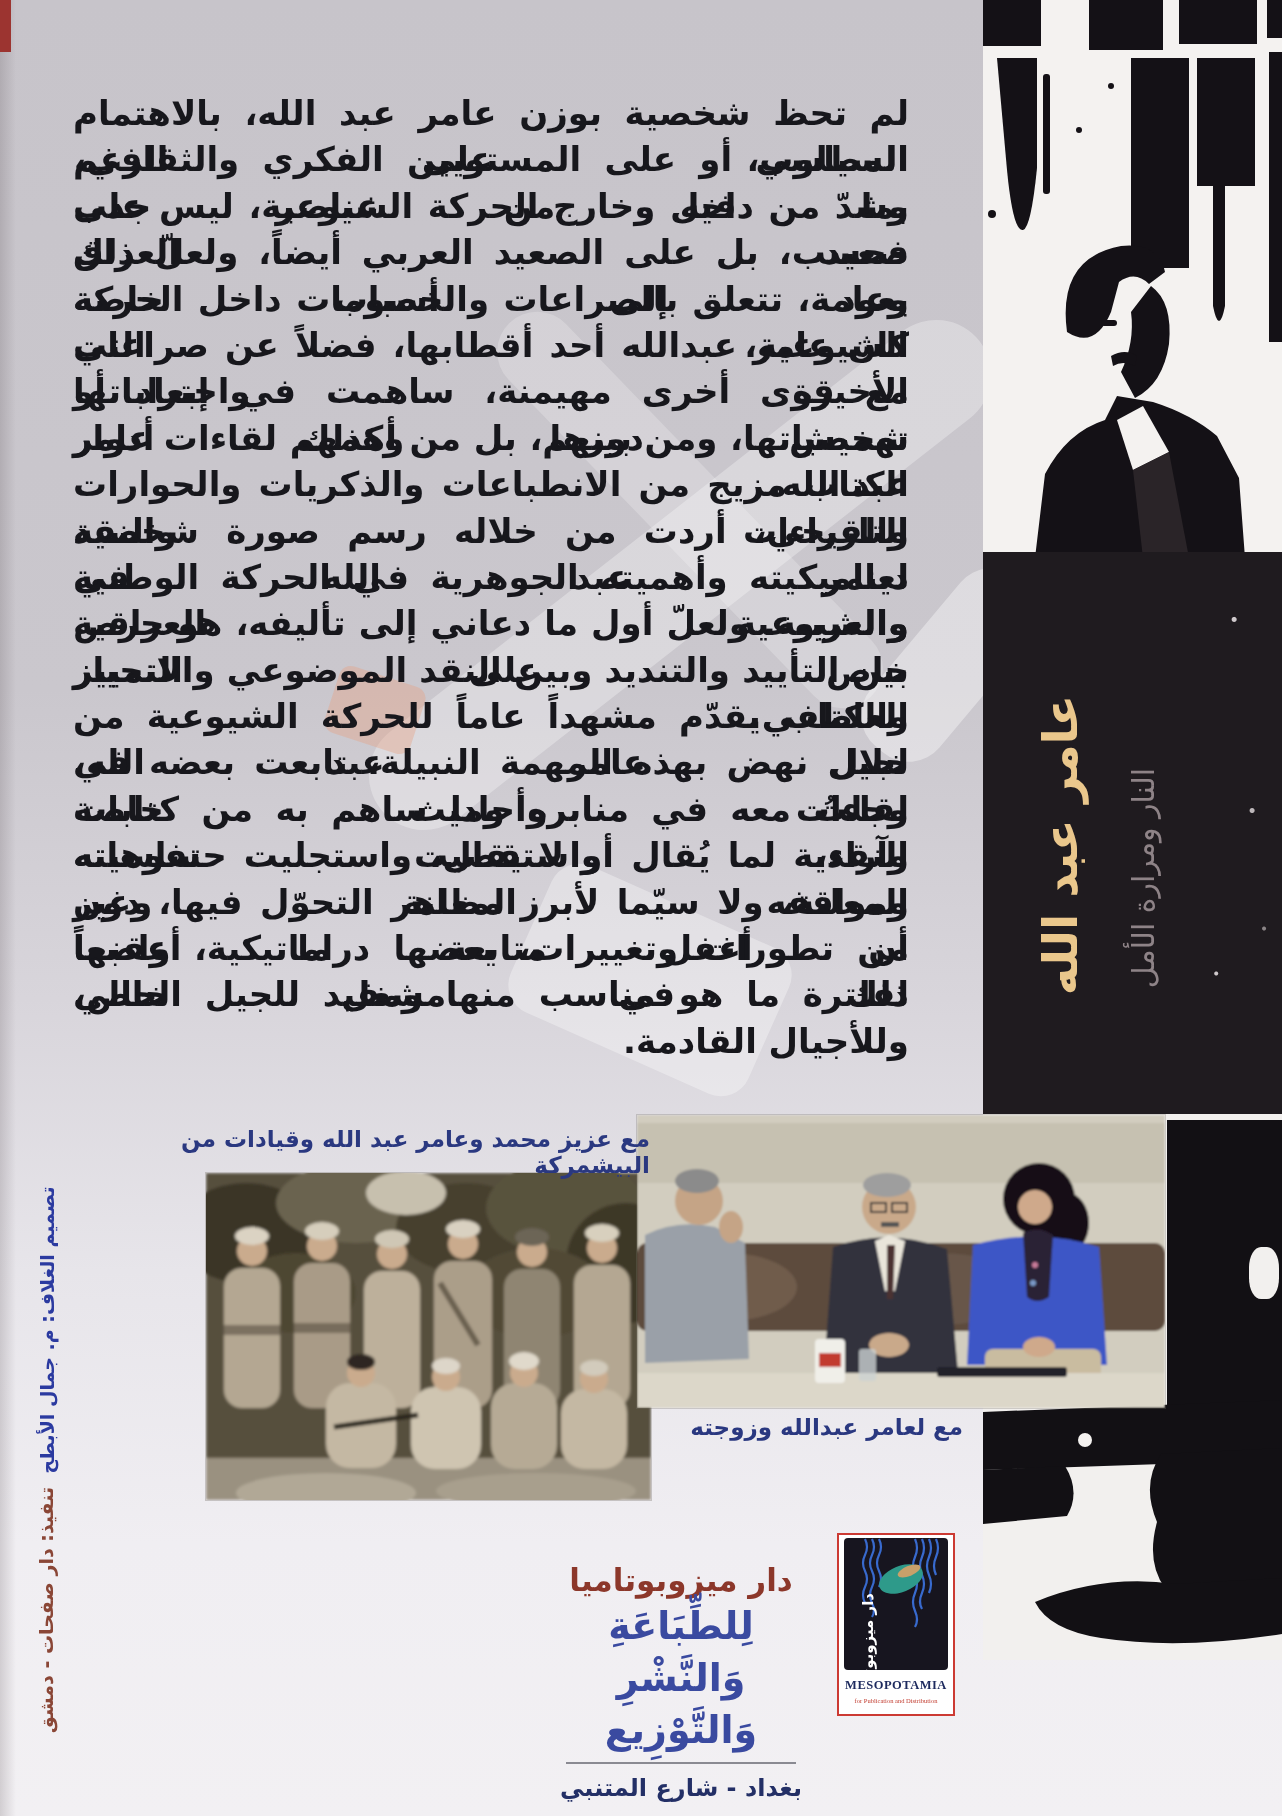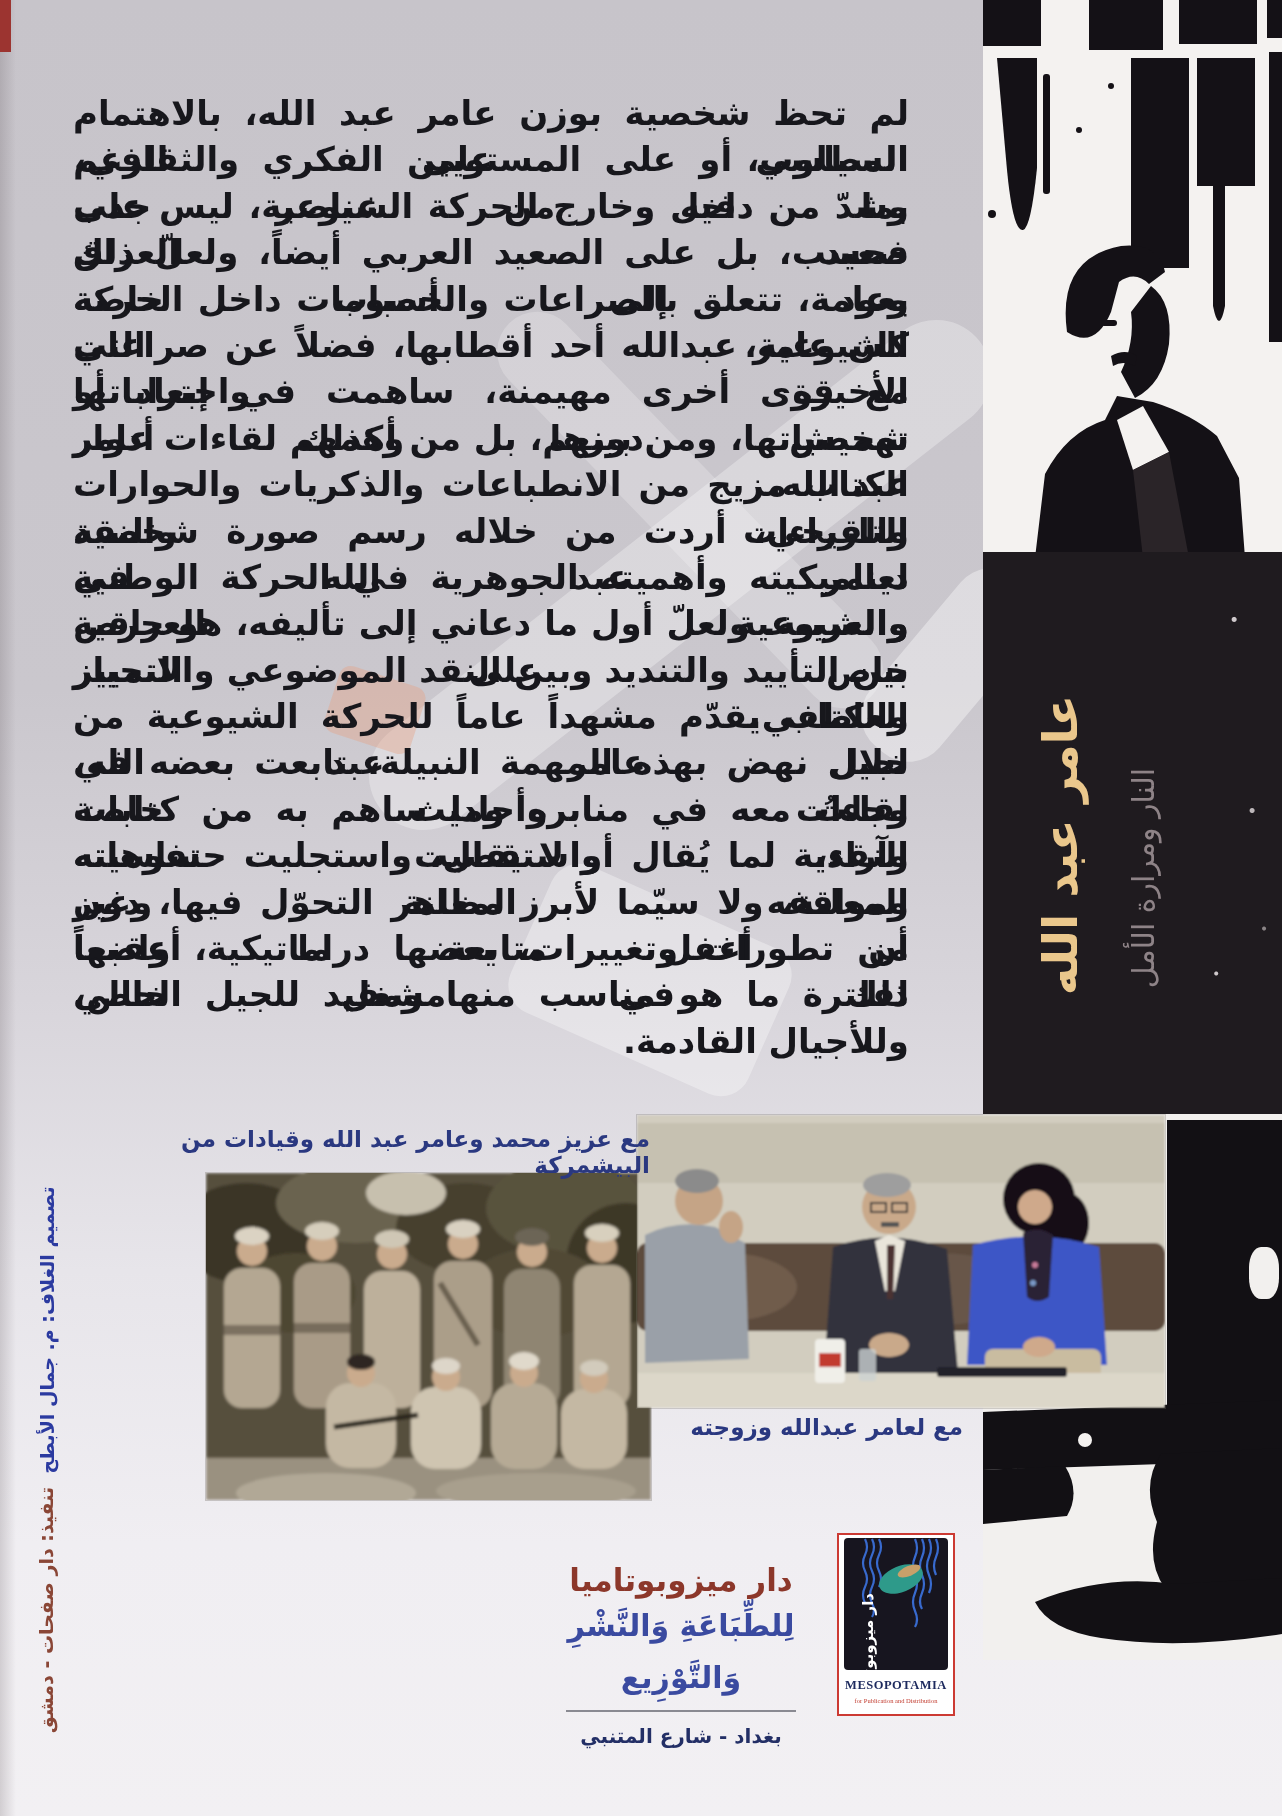--- a/index.html
+++ b/index.html
@@ -53,23 +53,23 @@
 
   
   .credit{position:absolute;display:flex;align-items:center;justify-content:center;white-space:nowrap;
           transform:rotate(-90deg);z-index:4;direction:rtl;font-weight:bold;font-size:19px;}
   .credit-design{left:-83px;top:1319px;width:260px;height:22px;color:#2b3aa0;}
   .credit-production{left:-54px;top:1600px;width:200px;height:20px;color:#8a4636;}
 
   
   .publisher{position:absolute;left:560px;top:1560px;width:242px;z-index:4;direction:rtl;text-align:center;}
   .pub-name{font-size:31px;font-weight:bold;color:#8c372a;line-height:40px;}
-  .pub-activity{font-size:30px;font-weight:bold;color:#3a4aa0;line-height:52px;}
+  .pub-activity{font-size:38px;font-weight:bold;color:#3a4aa0;line-height:52px;}
   .pub-divider{width:230px;height:2px;background:#8a8a92;margin:6px auto 8px auto;}
-  .pub-address{font-size:20px;font-weight:bold;color:#232f66;line-height:32px;letter-spacing:1px;}
+  .pub-address{font-size:24px;font-weight:bold;color:#232f66;line-height:32px;letter-spacing:1px;}
   .logo-box{position:absolute;left:837px;top:1533px;width:118px;height:183px;background:#fff;
             border:2px solid #cc3a33;box-sizing:border-box;z-index:4;}
 </style>
 </head>
 <body>
 
 <div class="page">
 
   <div class="wm wm1"></div>
   <div class="wm wm2"></div>

